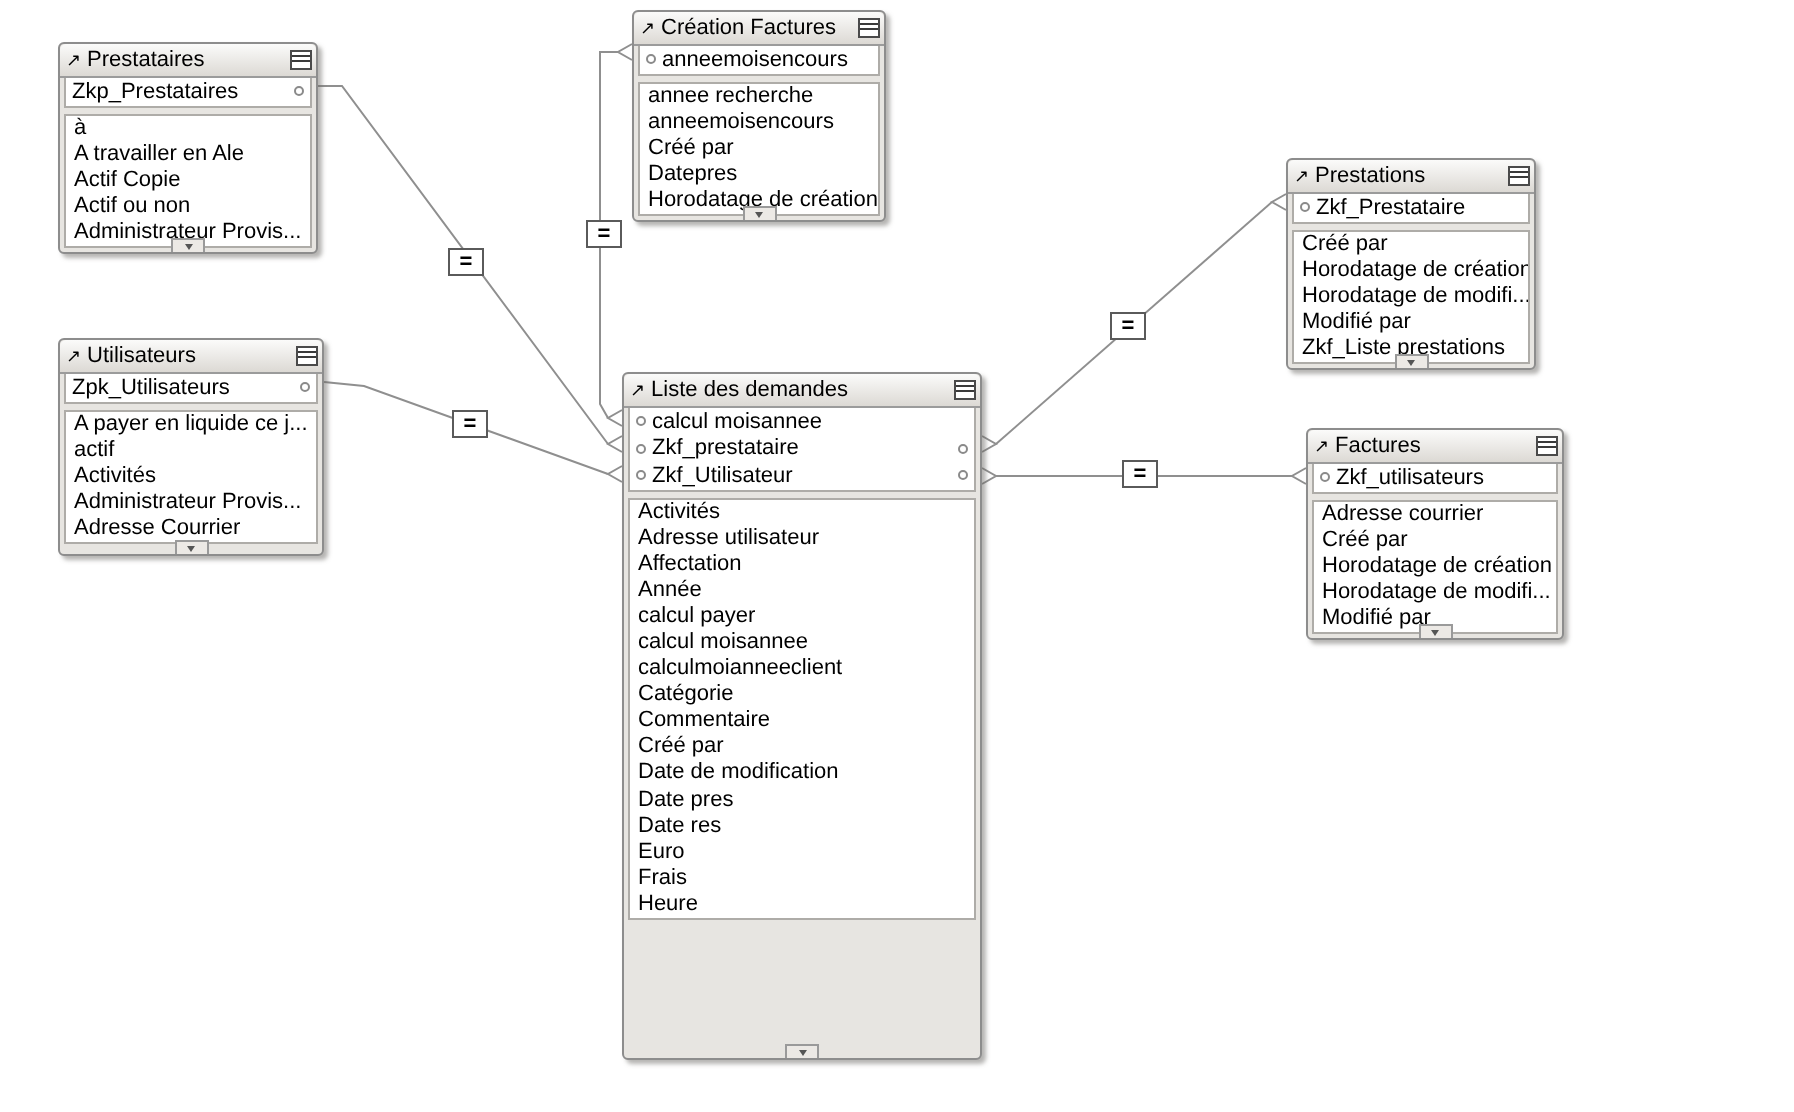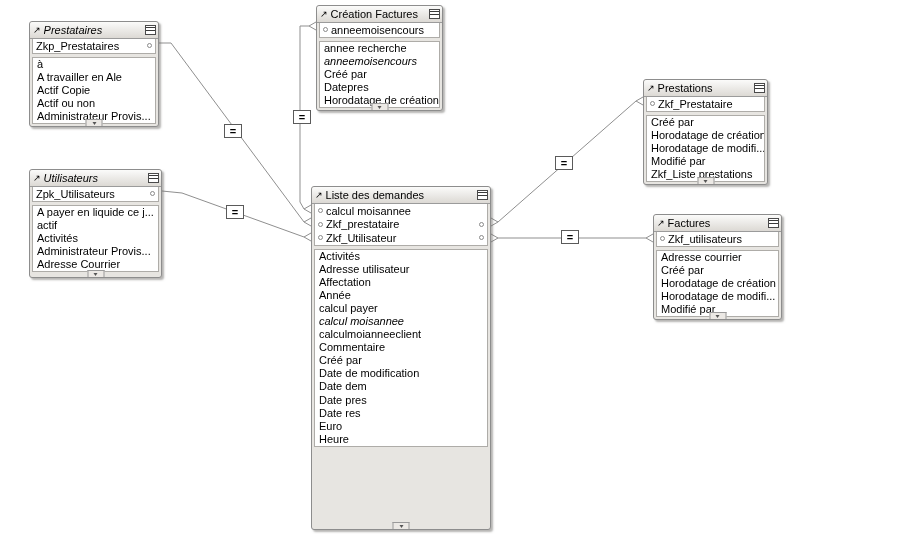--- a/index.html
+++ b/index.html
@@ -18,21 +18,21 @@
     box-shadow:2px 2px 2px rgba(110,108,104,.5);
     padding:0 2px;
   }
   .tbar{
     height:16px;display:flex;align-items:center;gap:3px;margin:0 -2px;padding:0 2px 0 3px;
     background:linear-gradient(#fbfbfa,#dcd9d4);
     border-bottom:1px solid #9b9b9b;border-radius:3px 3px 0 0;
   }
   .arrow{font-size:9px;line-height:1;flex:none}
   .tname{white-space:nowrap;overflow:hidden}
-  .it{font-style:italic}
+  .it{}
   .collapse{
     margin-left:auto;flex:none;width:9px;height:8px;border:1px solid #4a4a4a;
     background:linear-gradient(#ffffff 0 1.5px,#3a3a3a 1.5px 2.5px,#ffffff 2.5px 4px,#3a3a3a 4px 5px,#ffffff 5px);
   }
   .keys{background:#fff;border:1px solid #aeaca8;border-top:none}
   .key-row{height:13.5px;display:flex;align-items:center;gap:3px;padding:0 3px;white-space:nowrap;overflow:hidden}
   .fields{margin-top:3px;background:#fff;border:1px solid #aeaca8;overflow:hidden}
   .field-row{height:13.1px;line-height:13.1px;padding:0 4px;white-space:nowrap;overflow:hidden}
   .circ{flex:none;width:3px;height:3px;border:1px solid #8a8a8a;border-radius:50%;background:#fff}
   .circ.right{margin-left:auto}
@@ -204,27 +204,28 @@
         </div>
       </div>
     <div class="fields">
         <div class="field-row">Activités</div>
         <div class="field-row">Adresse utilisateur</div>
         <div class="field-row">Affectation</div>
         <div class="field-row">Année</div>
         <div class="field-row">calcul payer</div>
         <div class="field-row it">calcul moisannee</div>
         <div class="field-row">calculmoianneeclient</div>
+        <div class="field-row">Catégorie</div>
         <div class="field-row">Commentaire</div>
         <div class="field-row">Créé par</div>
         <div class="field-row">Date de modification</div>
-        <div class="field-row">Date dem</div>
         <div class="field-row">Date pres</div>
         <div class="field-row">Date res</div>
         <div class="field-row">Euro</div>
+        <div class="field-row">Frais</div>
         <div class="field-row">Heure</div>
       </div>
     <span class="scrollbtn"></span>
   </div>
 
   <div class="eq" style="left:224px;top:124px">=</div>
   <div class="eq" style="left:293px;top:110px">=</div>
   <div class="eq" style="left:226px;top:205px">=</div>
   <div class="eq" style="left:555px;top:156px">=</div>
   <div class="eq" style="left:561px;top:230px">=</div>

